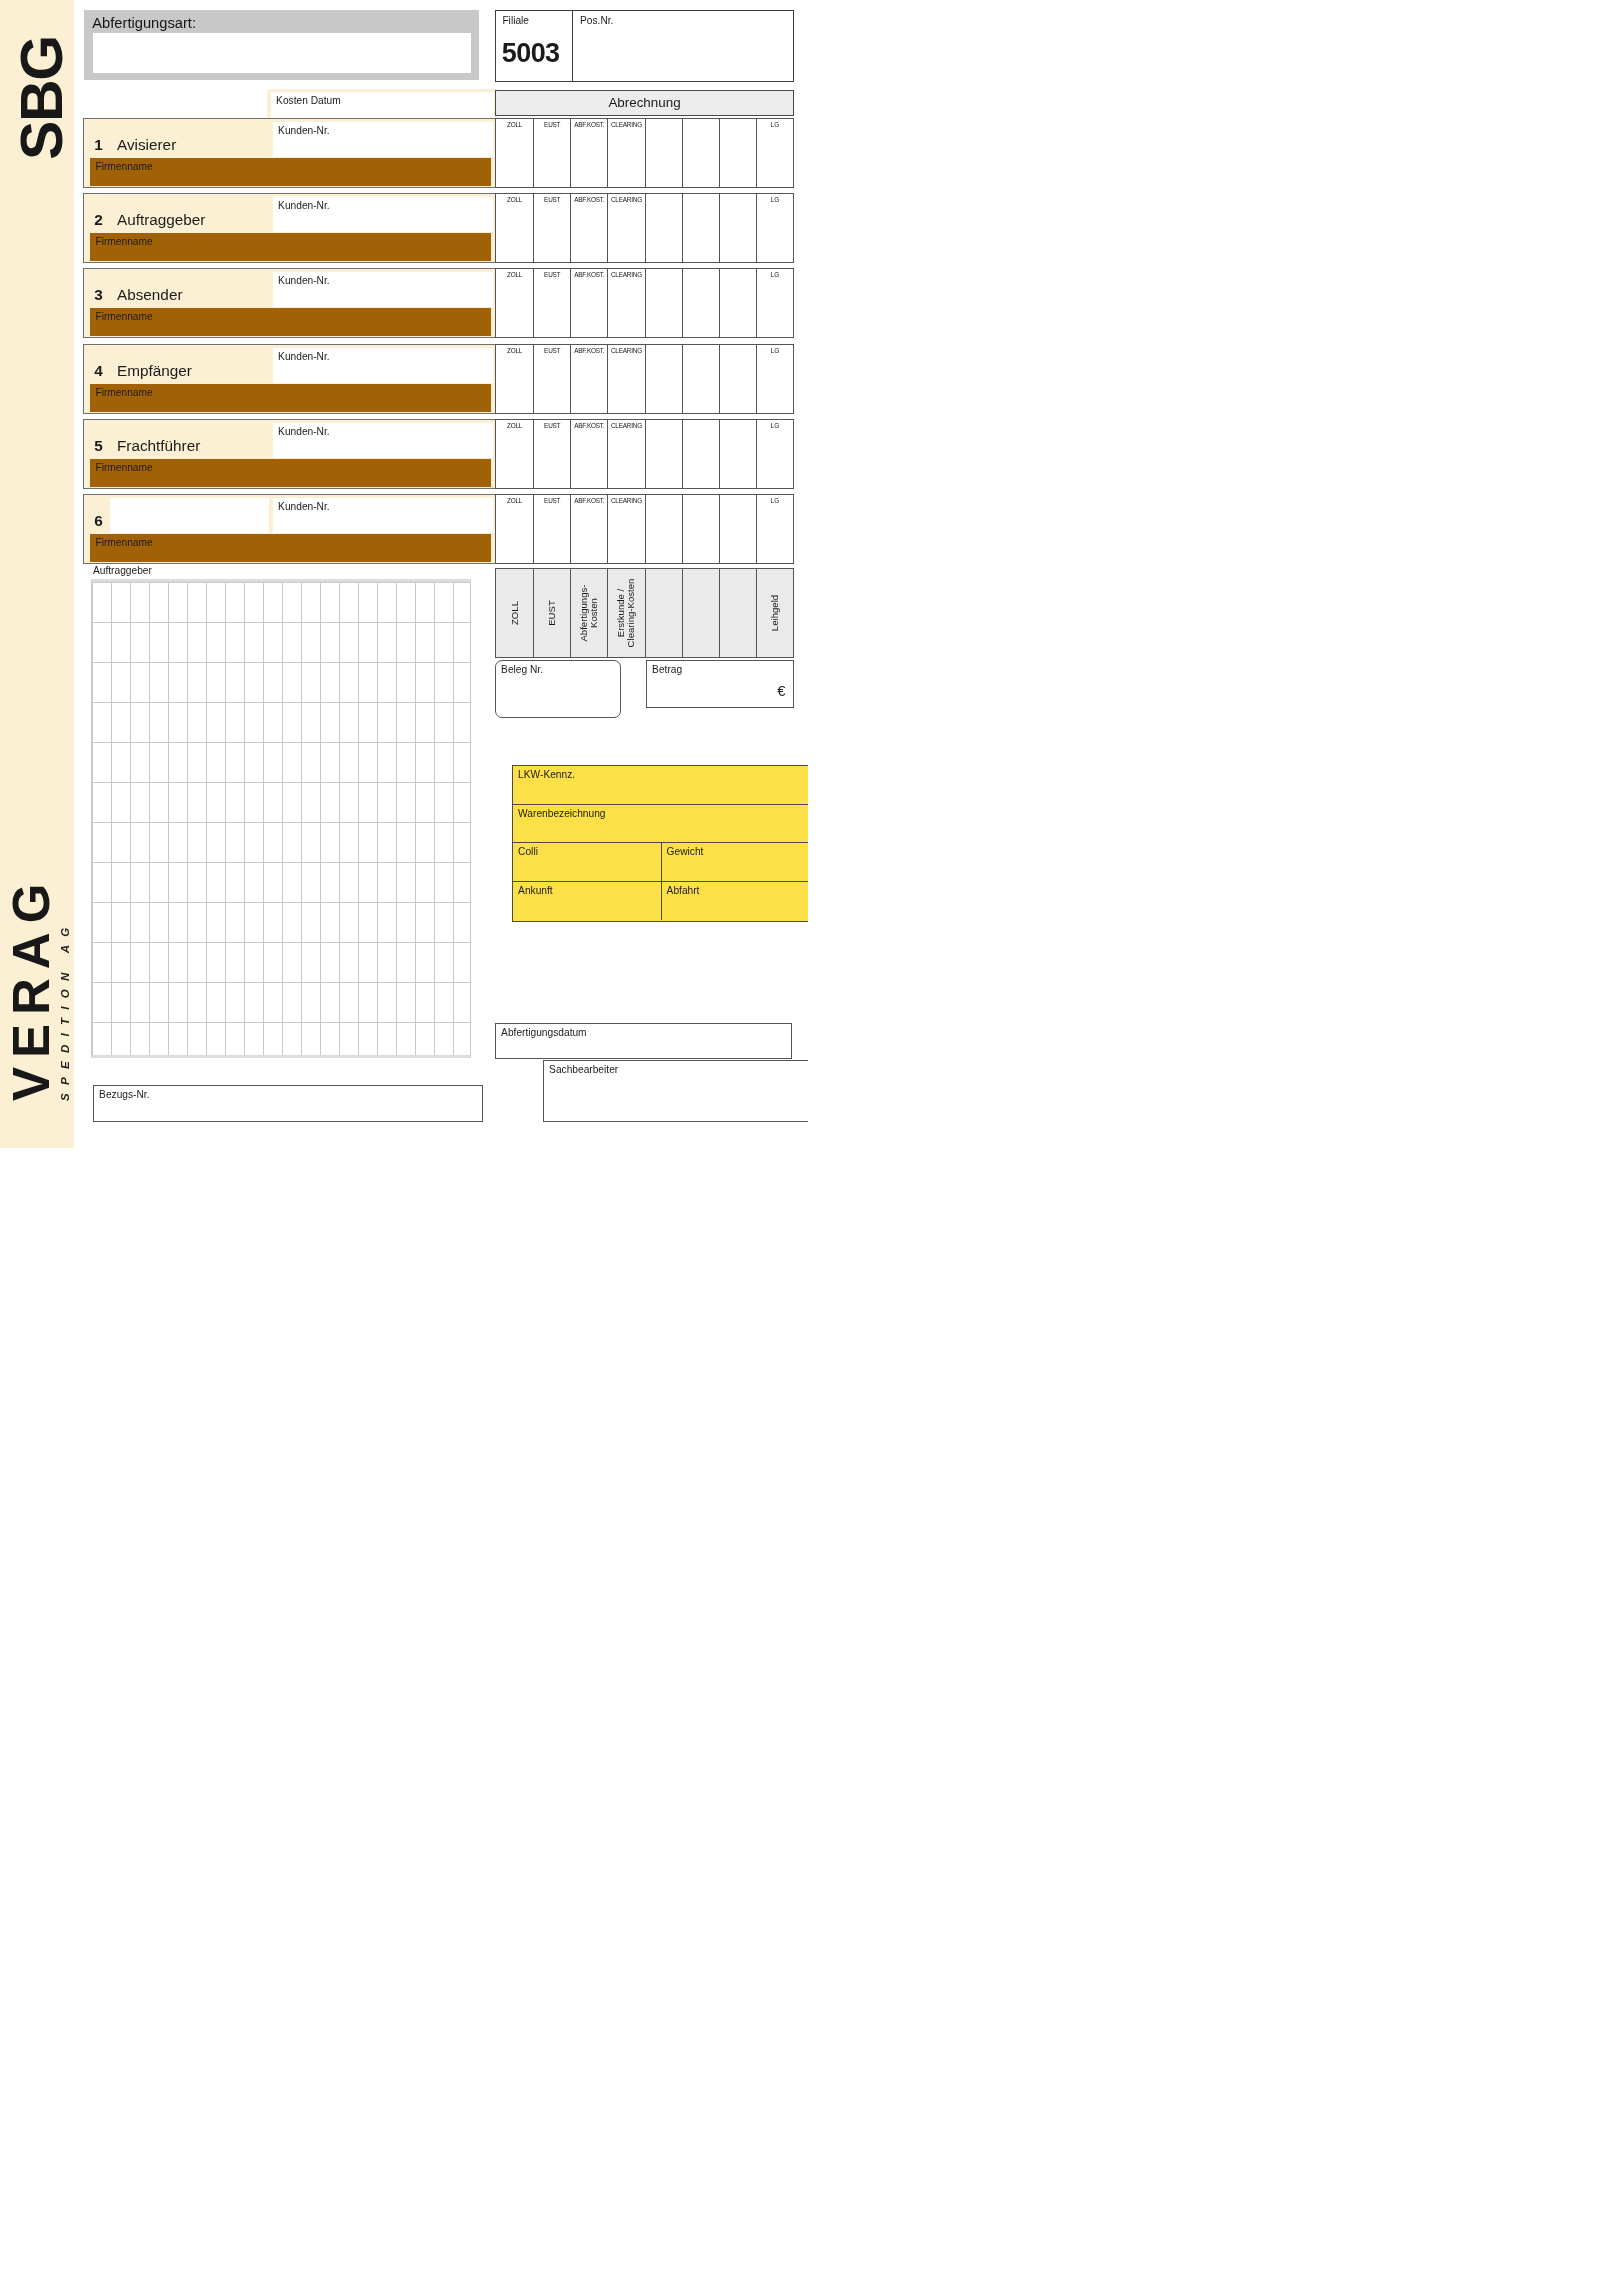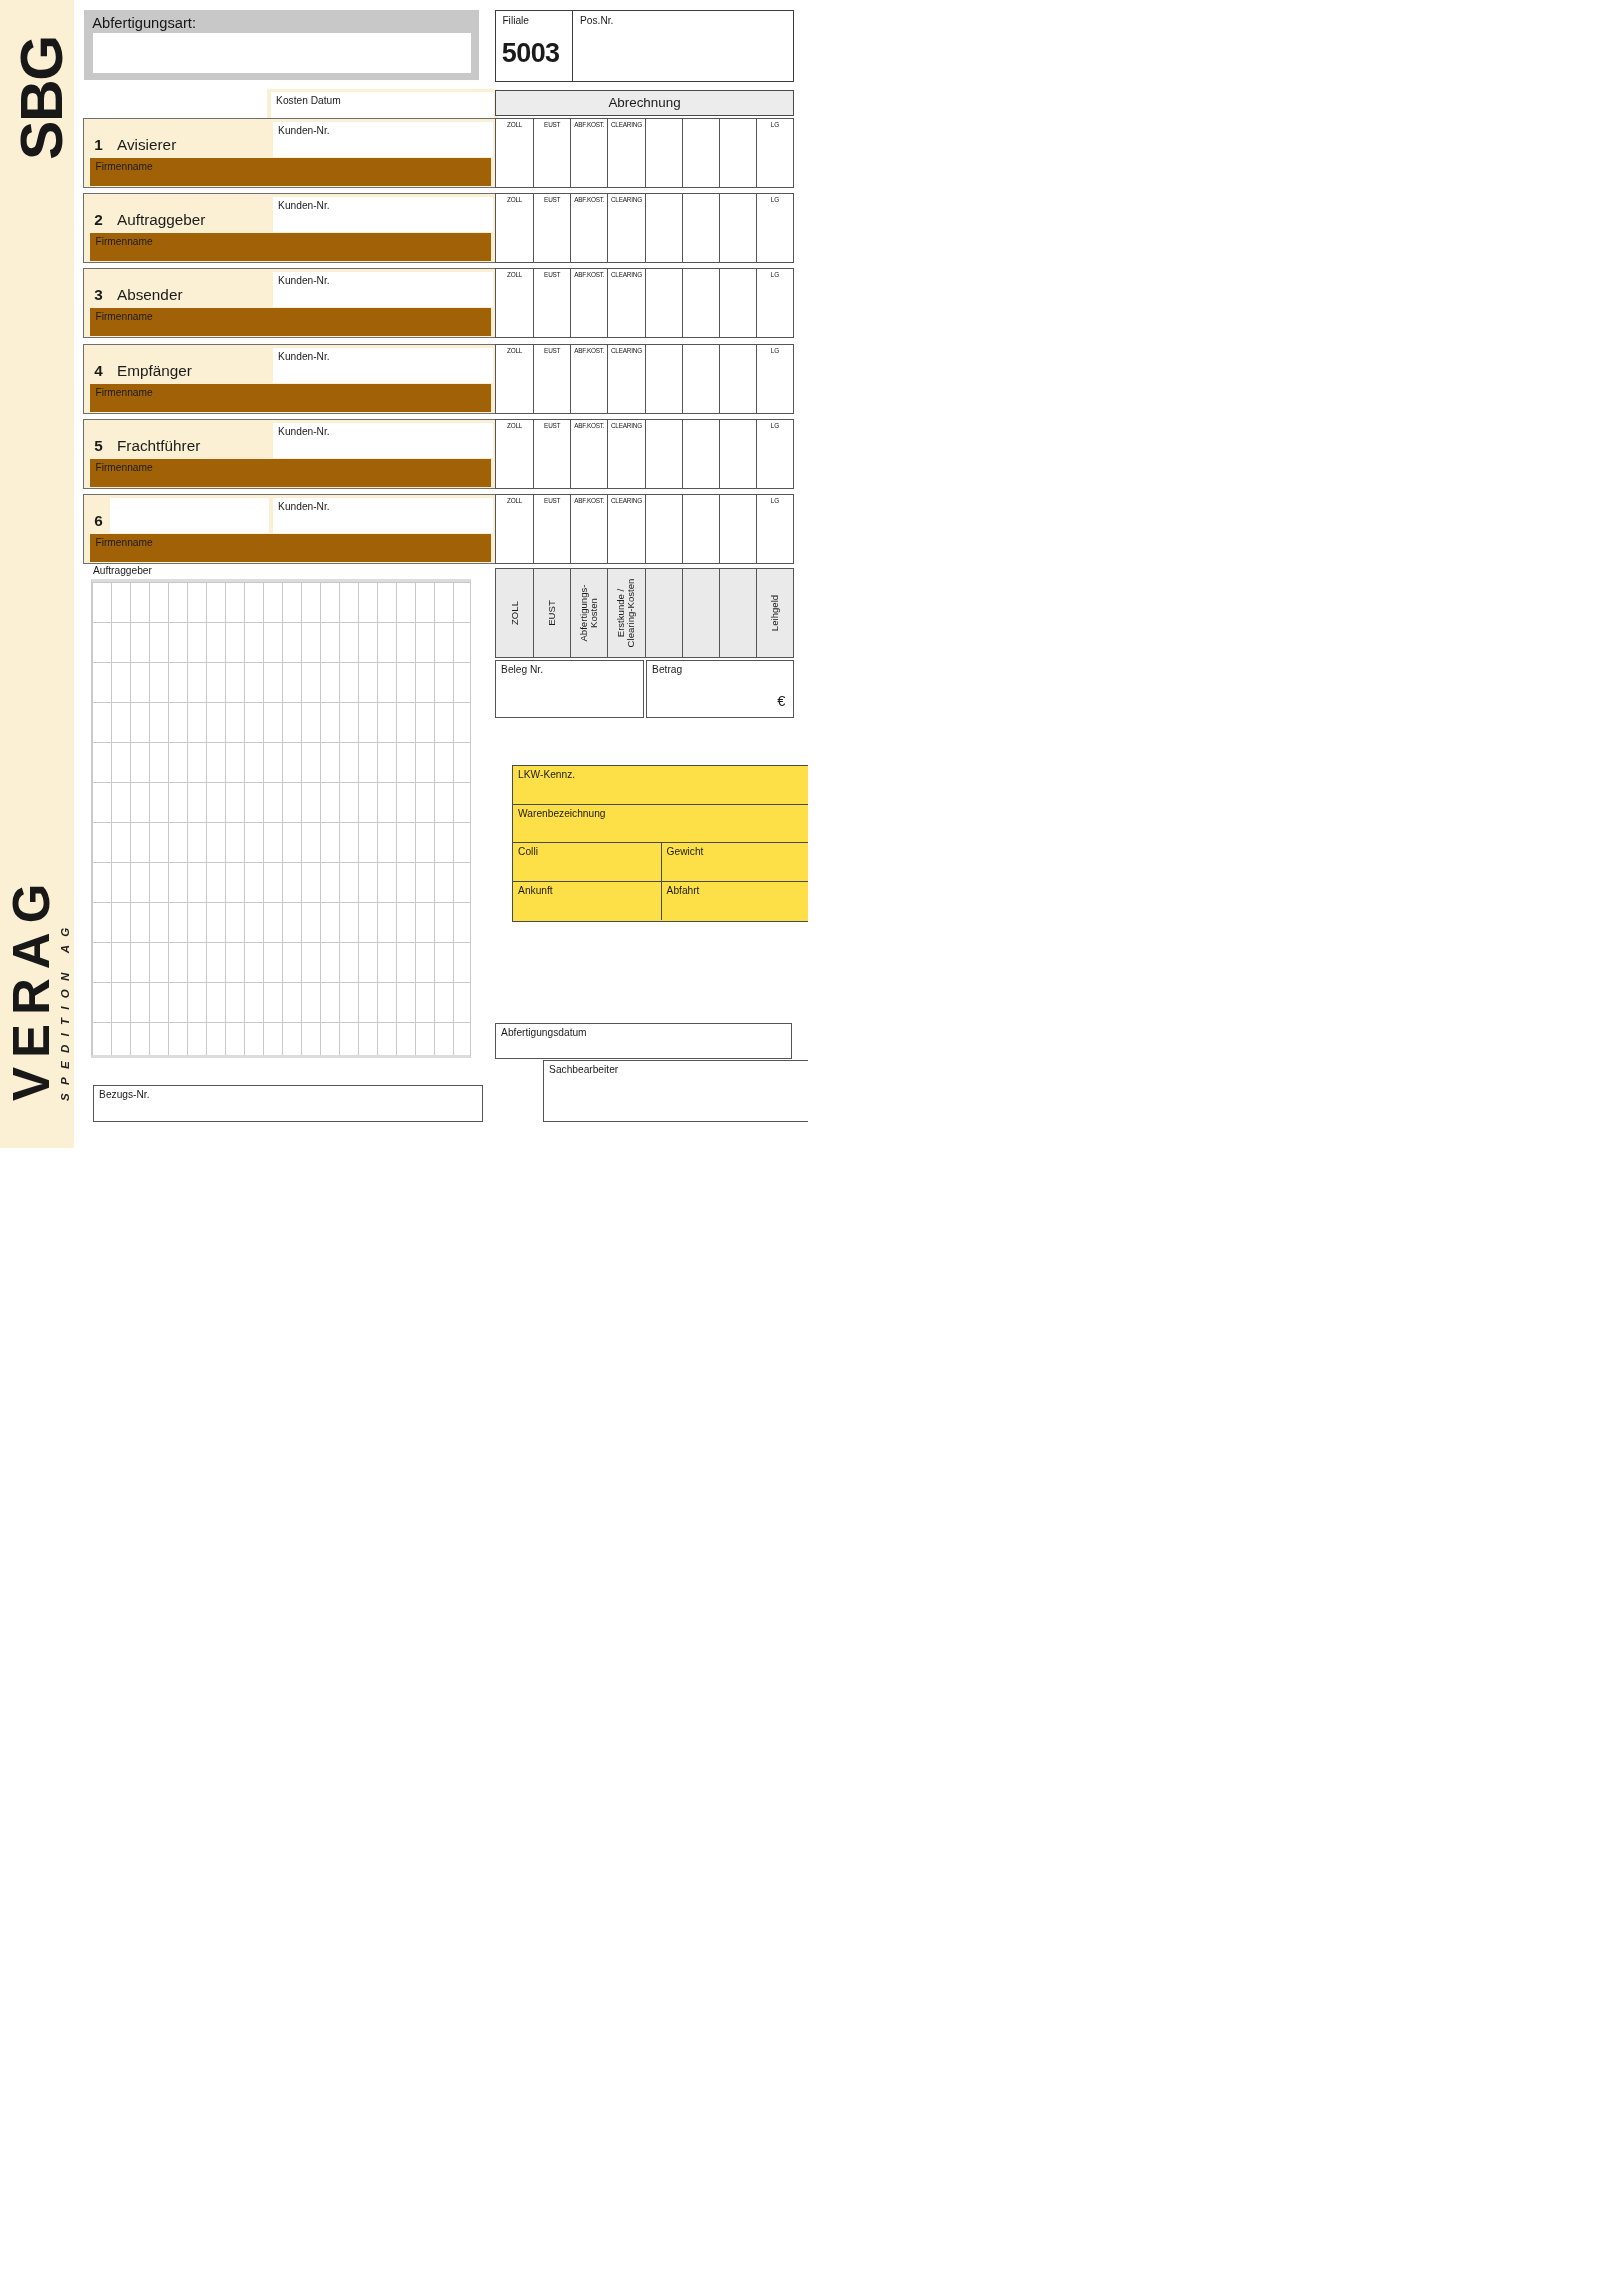--- a/index.html
+++ b/index.html
@@ -57,22 +57,22 @@
   .abr-head{display:block;text-align:center;font-size:6.4px;letter-spacing:-0.2px;padding-top:1.9px;color:#141414;}
 
   
   .abr-footer{position:absolute;left:495px;top:568px;width:299px;height:90px;background:#EAEAEA;
               border:1.3px solid var(--bdr);box-sizing:border-box;display:grid;grid-template-columns:repeat(8,1fr);}
   .abr-fcell{border-left:1.3px solid var(--bdr);position:relative;}
   .abr-fcell:first-child{border-left:none;}
   .rotlab{position:absolute;left:50%;top:50%;transform:translate(-50%,-50%) rotate(-90deg);
           font-size:9.6px;line-height:10.2px;white-space:pre;text-align:center;width:84px;}
 
-  .beleg-box{left:495px;top:660px;width:149px;height:58px;}
-  .betrag-box{left:646px;top:660px;width:148px;height:58px;}
+  .beleg-box{left:495px;top:660px;width:126px;height:58px;border-radius:7px;}
+  .betrag-box{left:646px;top:660px;width:148px;height:48px;}
   .euro{position:absolute;right:7.7px;bottom:7.7px;font-size:14.7px;}
 
   
   .anm-label{left:93px;top:565px;font-size:10.2px;}
   .anm-grid{left:91px;top:579px;width:380px;height:479px;background:#fff;
             border-left:0.6px solid var(--grid);border-right:0.6px solid var(--grid);
             border-top:3.2px solid #DCDCDC;border-bottom:3.2px solid #DCDCDC;
             background-image:linear-gradient(to right,var(--grid) 0.6px,transparent 0.6px),
                              linear-gradient(to bottom,var(--grid) 0.6px,transparent 0.6px);}
 

